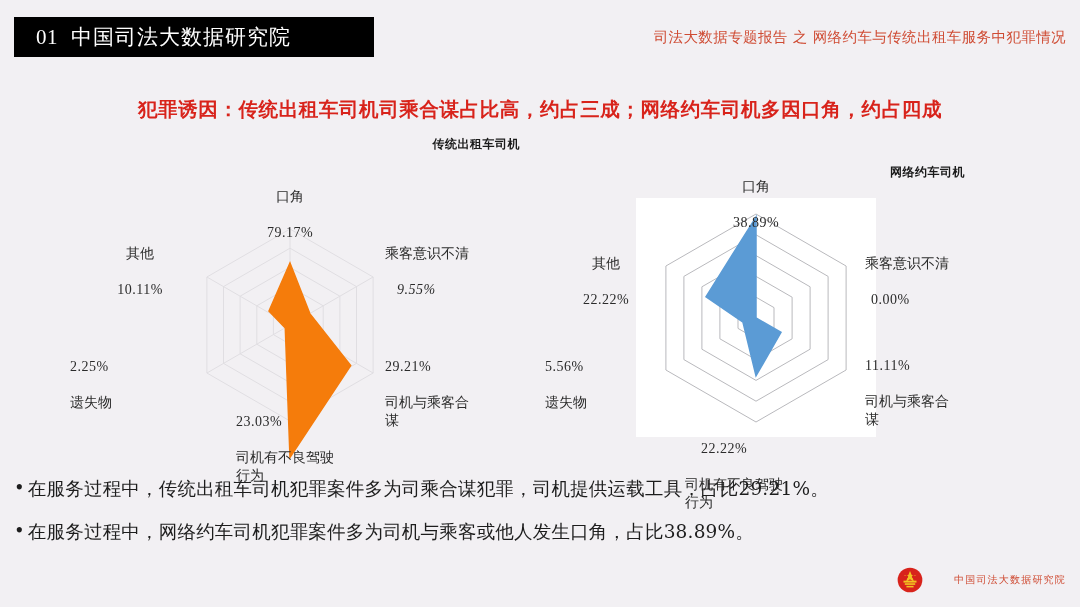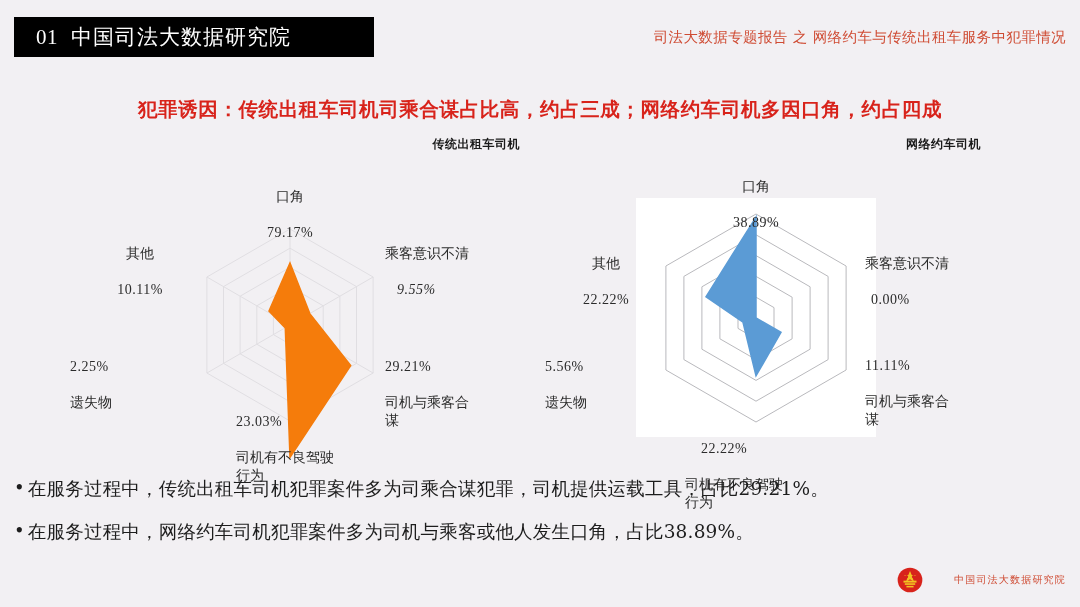--- a/index.html
+++ b/index.html
@@ -85,21 +85,21 @@
     top: 4px;
     width: 100%;
     text-align: right;
     font-size: 12px;
     font-weight: bold;
     color: #1a1a1a;
     letter-spacing: .5px;
     font-family: "DejaVu Serif", "Liberation Serif", serif;
   }
   #chart-left .chart-title  { left: 0; width: 460px; }
-  #chart-right .chart-title { left: 16px; width: 420px; }
+  #chart-right .chart-title { left: 0; width: 420px; margin-top: 28px; }
 
   .radar-wrap {
     position: absolute;
     left: 0;
     top: 0;
     width: 100%;
     height: 345px;
   }
   .radar-svg { position: absolute; left: 0; top: 0; }
 

